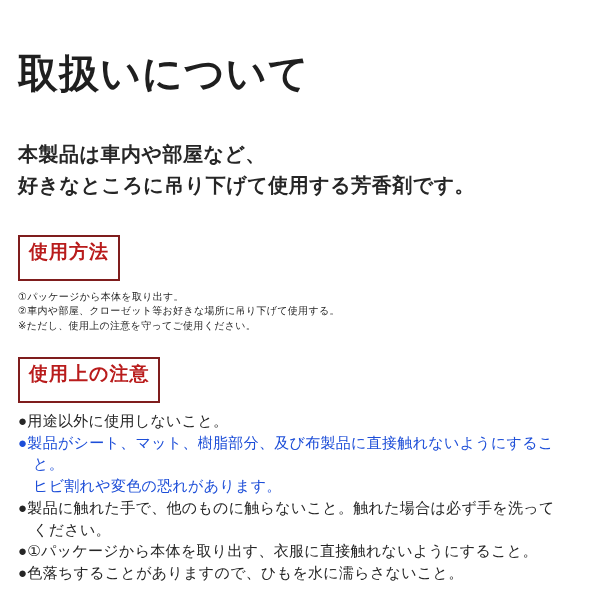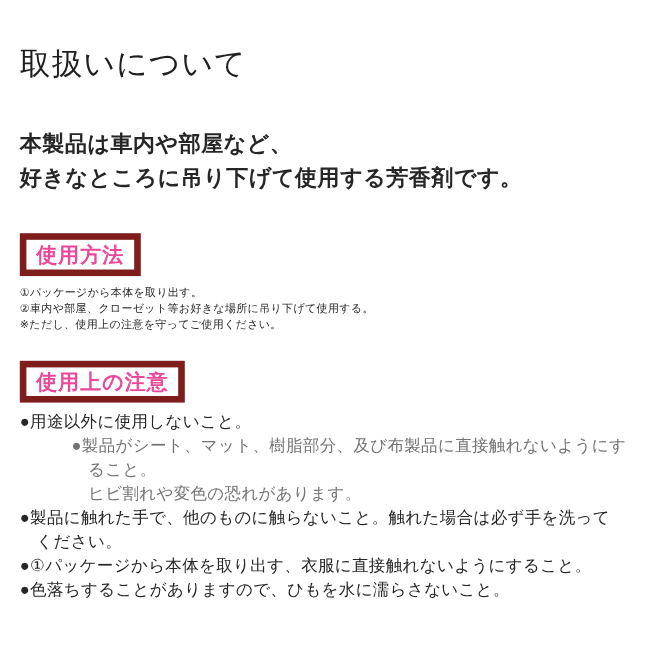--- a/index.html
+++ b/index.html
@@ -11,43 +11,43 @@
     width: 600px;
     height: 600px;
     box-sizing: border-box;
     padding: 22px 18px 0 18px;
     overflow: hidden;
     font-family: "Liberation Sans", "DejaVu Sans", sans-serif;
     color: #262626;
     -webkit-font-smoothing: antialiased;
   }
   .page-title {
-    font-size: 28px;
-    font-weight: 400;
+    font-size: 40px;
+    font-weight: 700;
     letter-spacing: 1px;
     line-height: 1.2;
     color: #1f1f1f;
   }
   .intro {
     margin-top: 42px;
     font-size: 20px;
     font-weight: 600;
     line-height: 1.55;
     letter-spacing: 0.5px;
     white-space: pre-line;
   }
   .section-box {
     display: inline-block;
-    border: 6px solid #7f1d1d;
-    padding: 4px 9px 0 9px;
+    border: 2px solid #7f1d1d;
+    padding: 4px 9px 15px 9px;
     font-size: 19px;
     font-weight: 700;
     line-height: 1.2;
     letter-spacing: 1px;
-    color: #ec4899;
+    color: #b91c1c;
     background: #ffffff;
   }
   .usage-box-wrap   { margin-top: 34px; }
   .notes-box-wrap   { margin-top: 24px; }
   .usage-list {
     margin-top: 9px;
     font-size: 10px;
     font-weight: 500;
     line-height: 1.45;
     letter-spacing: 0.3px;
@@ -58,22 +58,21 @@
     font-weight: 500;
     line-height: 1.45;
     letter-spacing: 0.3px;
   }
   .list-item {
     white-space: pre-line;
     padding-left: 1em;
     text-indent: -1em;
   }
   .list-item.red {
-    color: #737373;
-    margin-left: 47px;
+    color: #1d4ed8;
   }
 </style>
 </head>
 <body>
 
 <h1 class="page-title">取扱いについて</h1>
 
 <p class="intro">本製品は車内や部屋など、
 好きなところに吊り下げて使用する芳香剤です。</p>
 

